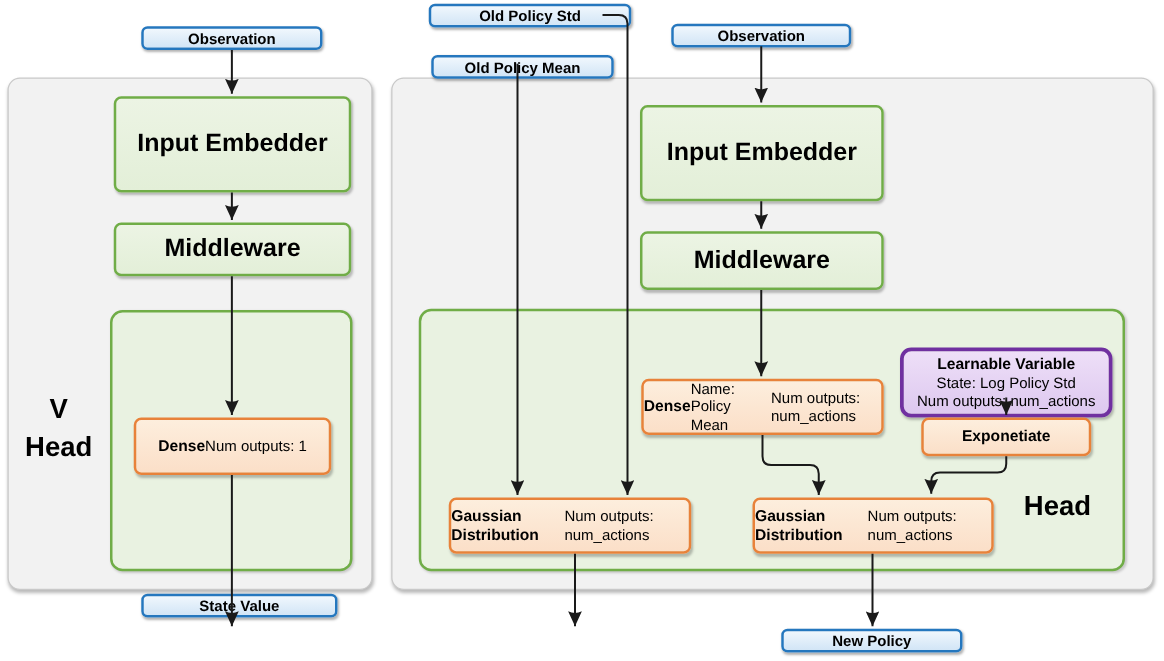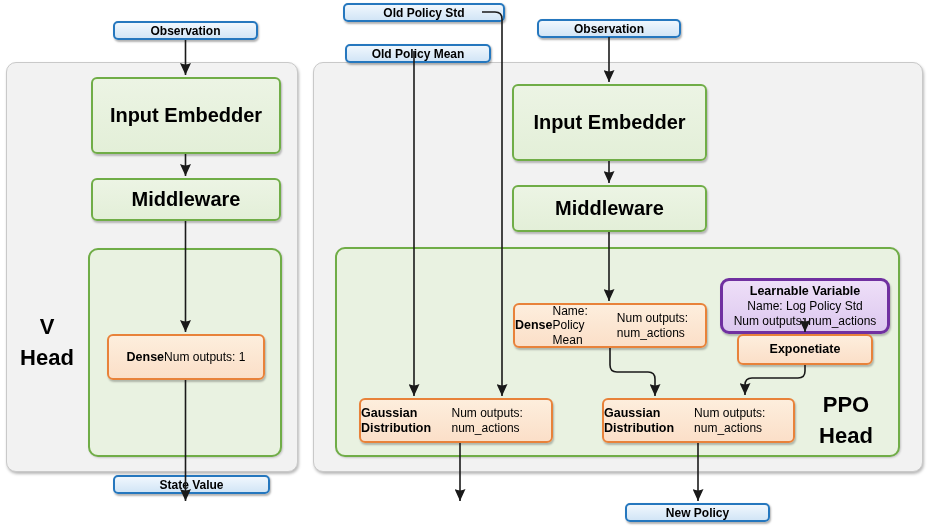--- a/index.html
+++ b/index.html
@@ -53,21 +53,20 @@
   <div class="panel" style="left:6px;top:62px;width:292px;height:410px;"></div>
   <div class="panel" style="left:313px;top:62px;width:610px;height:410px;"></div>
   <div class="green-panel" style="left:88px;top:248px;width:194px;height:209px;"></div>
   <div class="green-panel" style="left:335px;top:247px;width:565px;height:210px;"></div>
 
   <div class="head-label" style="left:8px;top:311px;width:78px;">
     <div>V</div>
     <div>Head</div>
   </div>
   <div class="head-label" style="left:799px;top:389px;width:94px;">
-    <div>PPO</div>
     <div>Head</div>
   </div>
 
   <div class="io-box" style="left:113px;top:21px;width:145px;height:19px;">Observation</div>
   <div class="node" style="left:91px;top:77px;width:190px;height:77px;">Input Embedder</div>
   <div class="node" style="left:91px;top:178px;width:190px;height:43px;">Middleware</div>
   <div class="op" style="left:107px;top:334px;width:158px;height:46px;">
     <div class="t">Dense</div>
     <div>Num outputs: 1</div>
   </div>
@@ -80,21 +79,21 @@
   <div class="node" style="left:512px;top:185px;width:195px;height:47px;">Middleware</div>
 
   <div class="op" style="left:513px;top:303px;width:194px;height:45px;">
     <div class="t">Dense</div>
     <div>Name: Policy Mean</div>
     <div>Num outputs: num_actions</div>
   </div>
 
   <div class="lv" style="left:720px;top:262px;width:170px;height:56px;margin-top:16px;">
     <div class="t">Learnable Variable</div>
-    <div>Name: Log Policy Std</div>
+    <div>State: Log Policy Std</div>
     <div>Num outputs: num_actions</div>
   </div>
 
   <div class="op" style="left:737px;top:334px;width:136px;height:31px;">
     <div class="t">Exponetiate</div>
   </div>
 
   <div class="op" style="left:359px;top:398px;width:194px;height:45px;">
     <div class="t">Gaussian Distribution</div>
     <div>Num outputs: num_actions</div>

